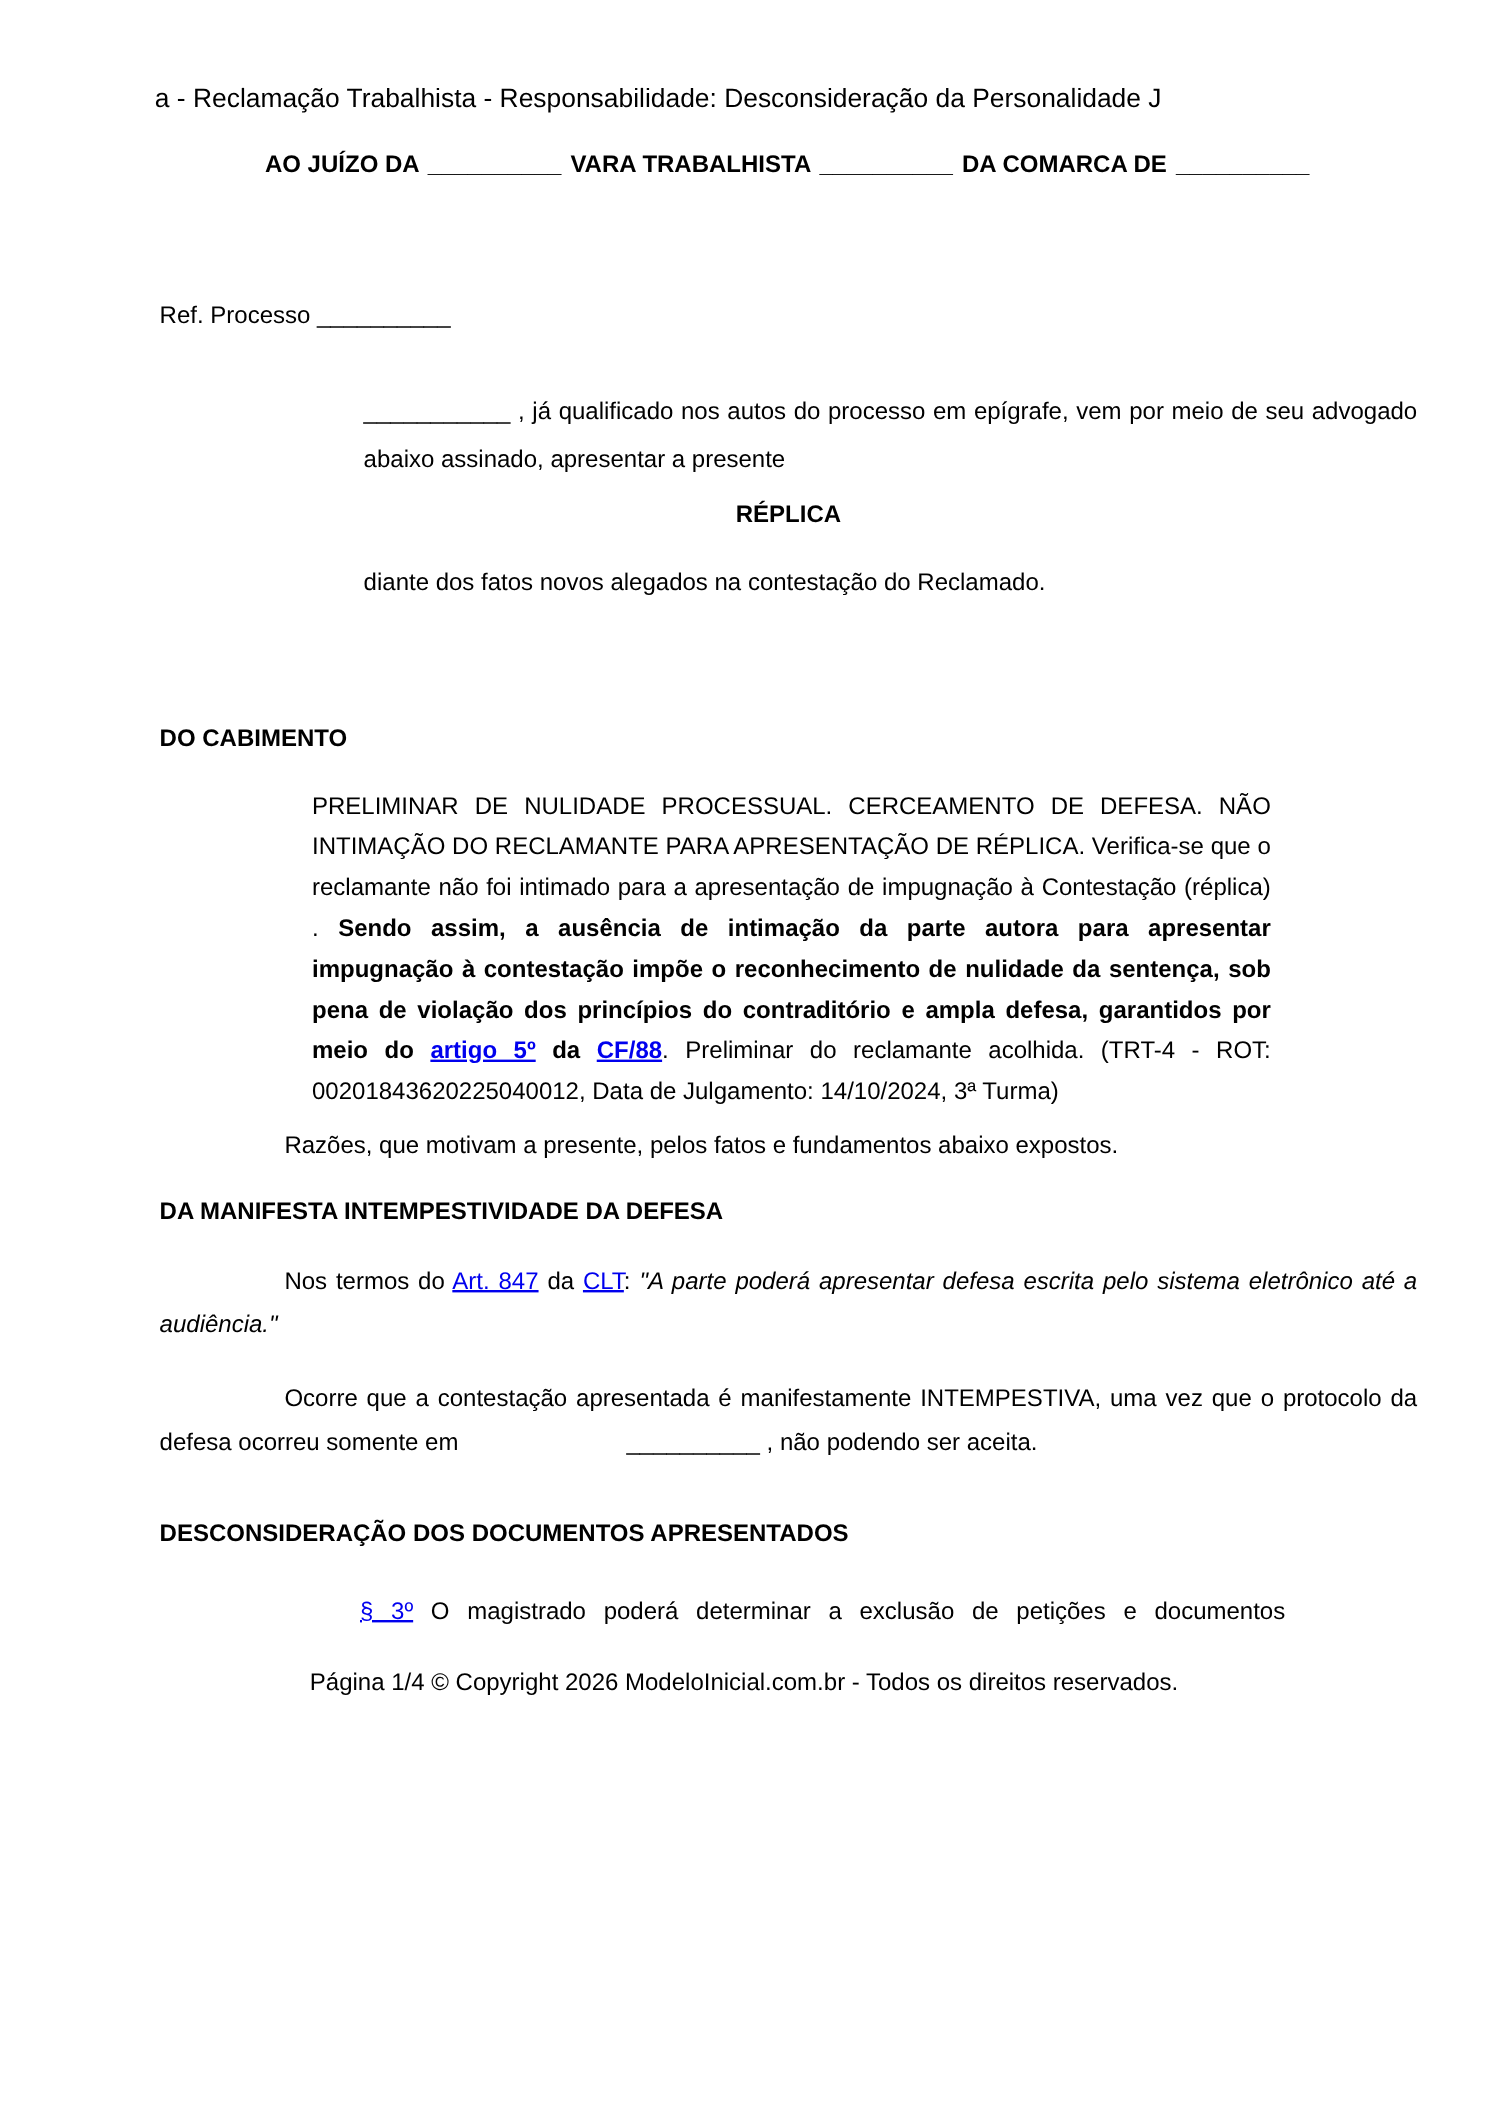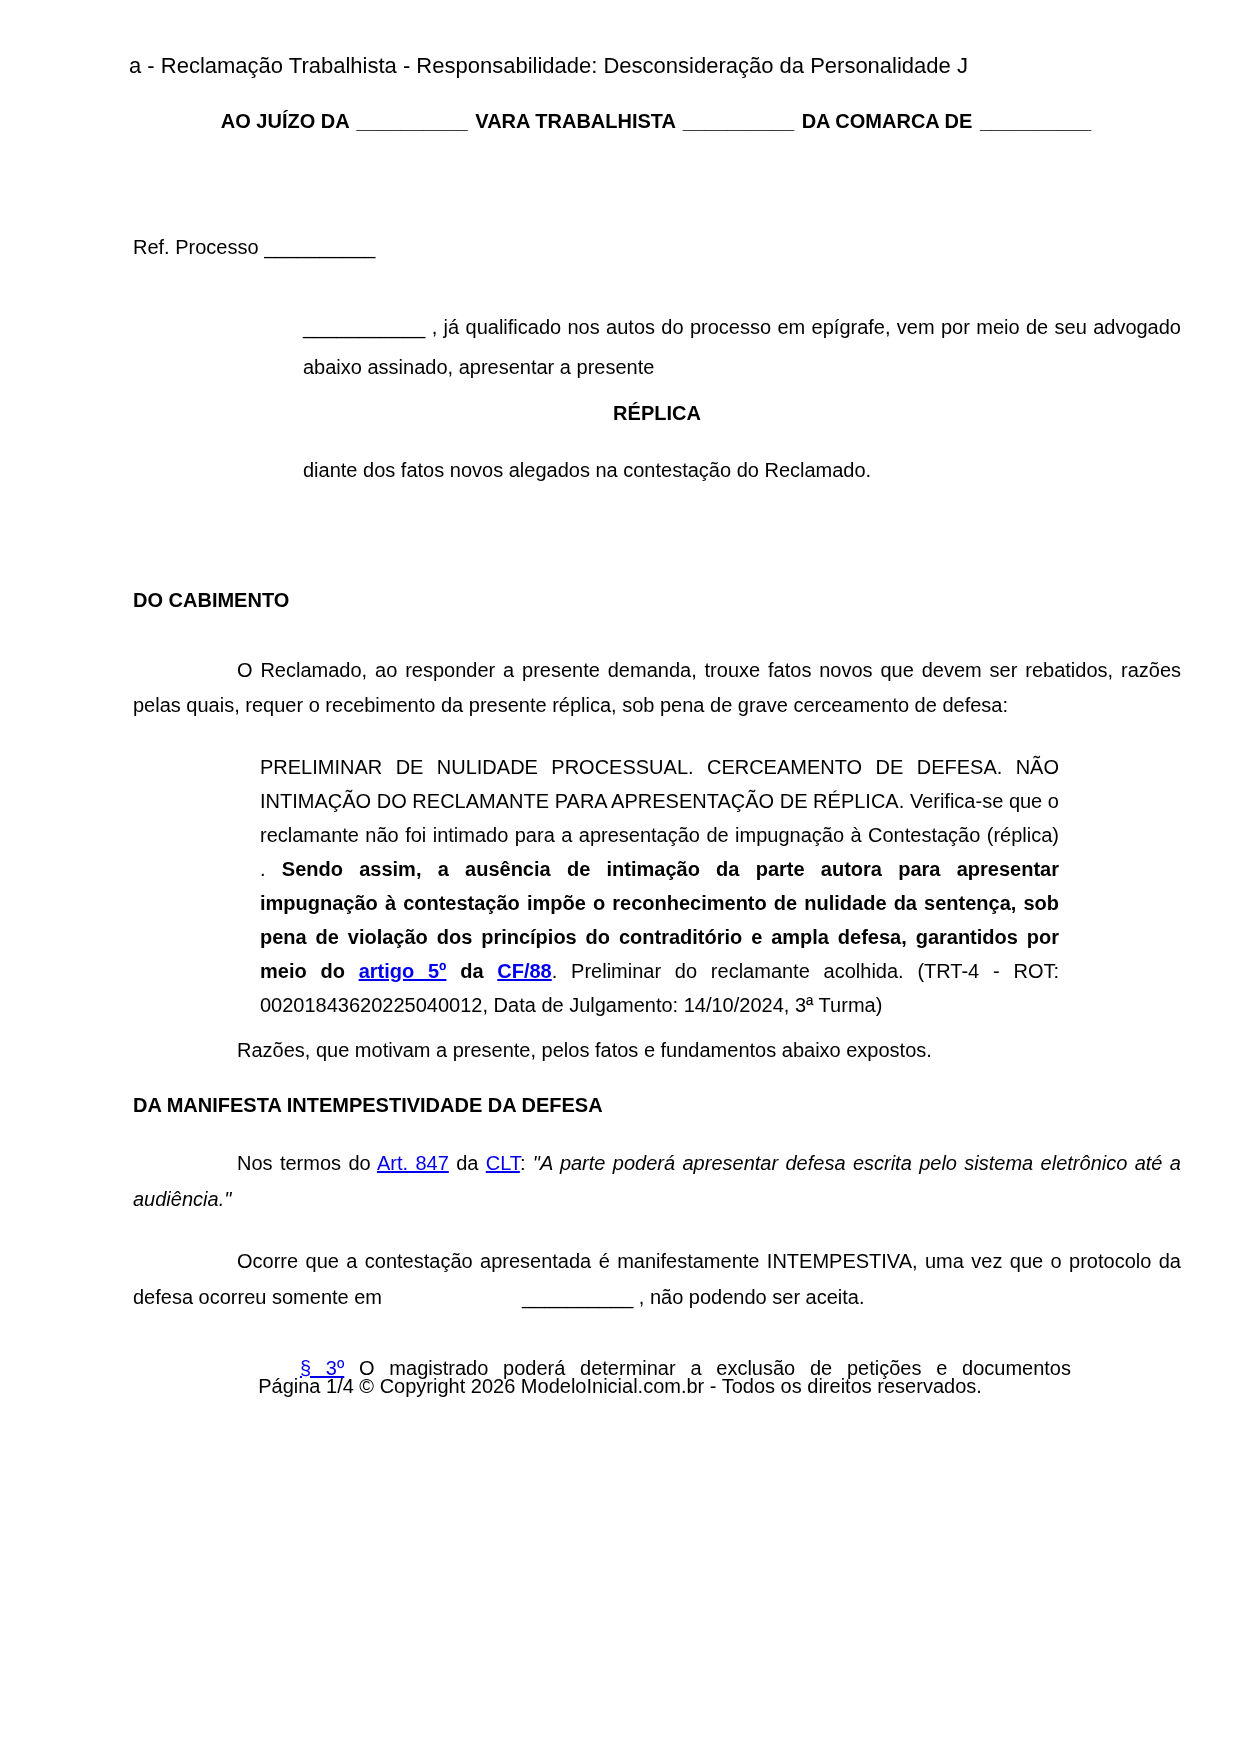--- a/index.html
+++ b/index.html
@@ -2,21 +2,21 @@
 <html lang="pt-BR" style="--link-color: #0000EE; --text-color: #000000; --page-bg: #FFFFFF;"><head>
 <meta charset="utf-8">
 <style>
   :root { --link-color: #0000EE; --text-color: #000000; --page-bg: #FFFFFF; }
   * { box-sizing: border-box; }
   html, body { margin: 0; padding: 0; background: #ffffff; }
   .page {
     position: relative;
     width: 1240px;
     height: 1446px;
-    margin: 0 auto;
+    margin: 16px auto;
     background: var(--page-bg);
     color: var(--text-color);
     font-family: "Liberation Sans", sans-serif;
     font-size: 20px;
     overflow: hidden;
     padding: 53px 59px 0 133px;
   }
   .doc-title {
     font-size: 22px;
     line-height: 26px;
@@ -102,31 +102,31 @@
   <p class="ref-line"><span>Ref. Processo</span> <span class="blank">__________</span></p>
 
   <p class="intro-para"><span class="blank">___________</span><span> , já qualificado nos autos do processo em epígrafe, vem por meio de seu advogado abaixo assinado, apresentar a presente</span></p>
 
   <p class="replica-title">RÉPLICA</p>
 
   <p class="replica-sub">diante dos fatos novos alegados na contestação do Reclamado.</p>
 
   <p class="heading h-cabimento">DO CABIMENTO</p>
 
-  <p class="para p-cabimento">O Reclamado, ao responder a presente demanda, trouxe fatos novos que devem ser rebatidos, razões pelas quais, requer o recebimento da presente réplica, sob pena de grave cerceamento de defesa:</p>
 
   <p class="quote"><span>PRELIMINAR DE NULIDADE PROCESSUAL. CERCEAMENTO DE DEFESA. NÃO INTIMAÇÃO DO RECLAMANTE PARA APRESENTAÇÃO DE RÉPLICA. Verifica-se que o reclamante não foi intimado para a apresentação de impugnação à Contestação (réplica) . </span><span class="q-bold">Sendo assim, a ausência de intimação da parte autora para apresentar impugnação à contestação impõe o reconhecimento de nulidade da sentença, sob pena de violação dos princípios do contraditório e ampla defesa, garantidos por meio do </span><a class="doc-link q-bold">artigo 5º</a><span class="q-bold"> da </span><a class="doc-link q-bold">CF/88</a><span>. Preliminar do reclamante acolhida. (TRT-4 - ROT: 00201843620225040012, Data de Julgamento: 14/10/2024, 3ª Turma)</span></p>
 
   <p class="closing-para">Razões, que motivam a presente, pelos fatos e fundamentos abaixo expostos.</p>
 
   <p class="heading h-intempestividade">DA MANIFESTA INTEMPESTIVIDADE DA DEFESA</p>
 
   <p class="para p-nos-termos"><span>Nos termos do </span><a class="doc-link">Art. 847</a><span> da </span><a class="doc-link">CLT</a><span>: </span><span class="italic">"A parte poderá apresentar defesa escrita pelo sistema eletrônico até a audiência."</span></p>
 
   <p class="para p-ocorre"><span>Ocorre que a contestação apresentada é manifestamente INTEMPESTIVA, uma vez que o protocolo da defesa ocorreu somente em</span><span class="gap-spacer"></span><span class="blank">__________</span><span> , não podendo ser aceita.</span></p>
 
+  <p class="heading h-desconsideracao">DESCONSIDERAÇÃO DOS DOCUMENTOS APRESENTADOS</p>
 
 
   <p class="quote2"><a class="doc-link">§ 3º</a><span> O magistrado poderá determinar a exclusão de petições e documentos</span></p>
 
   <p class="page-footer">Página 1/4 © Copyright 2026 ModeloInicial.com.br - Todos os direitos reservados.</p>
 
 </div>
 
 </body></html>

